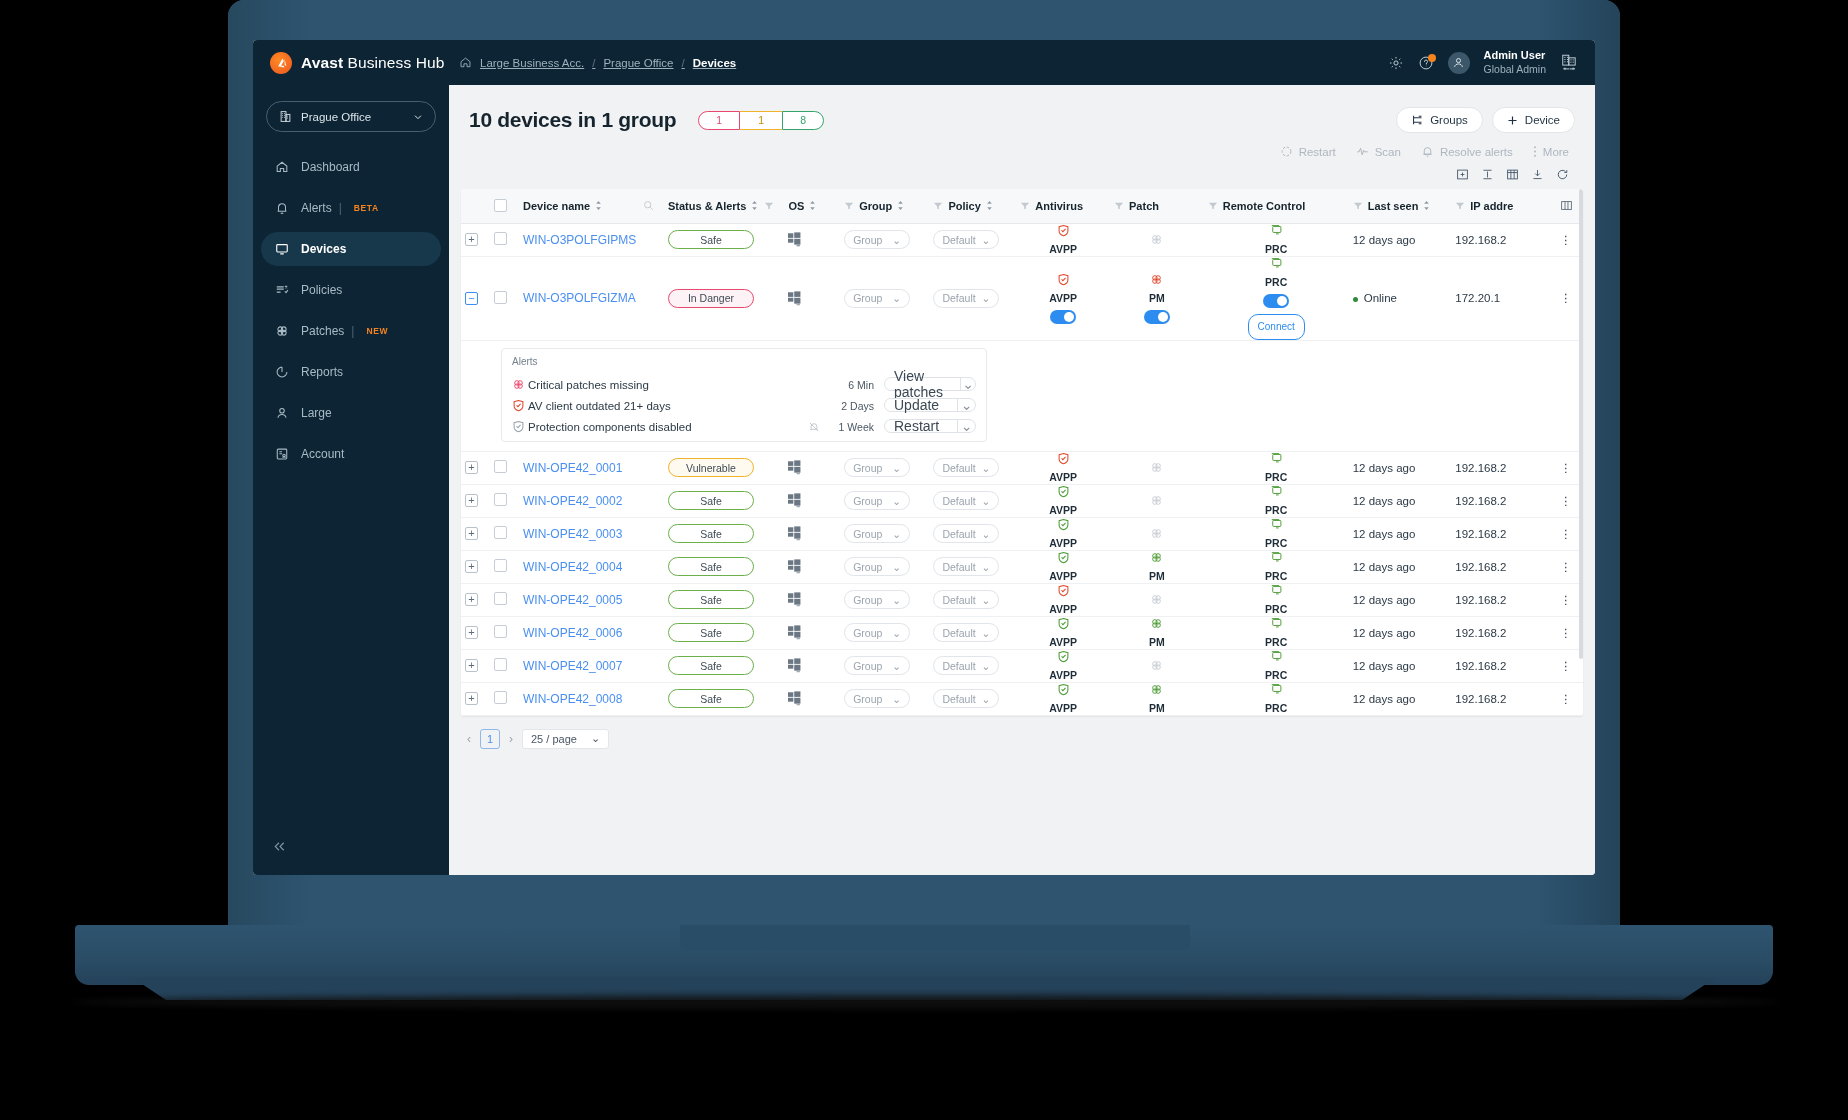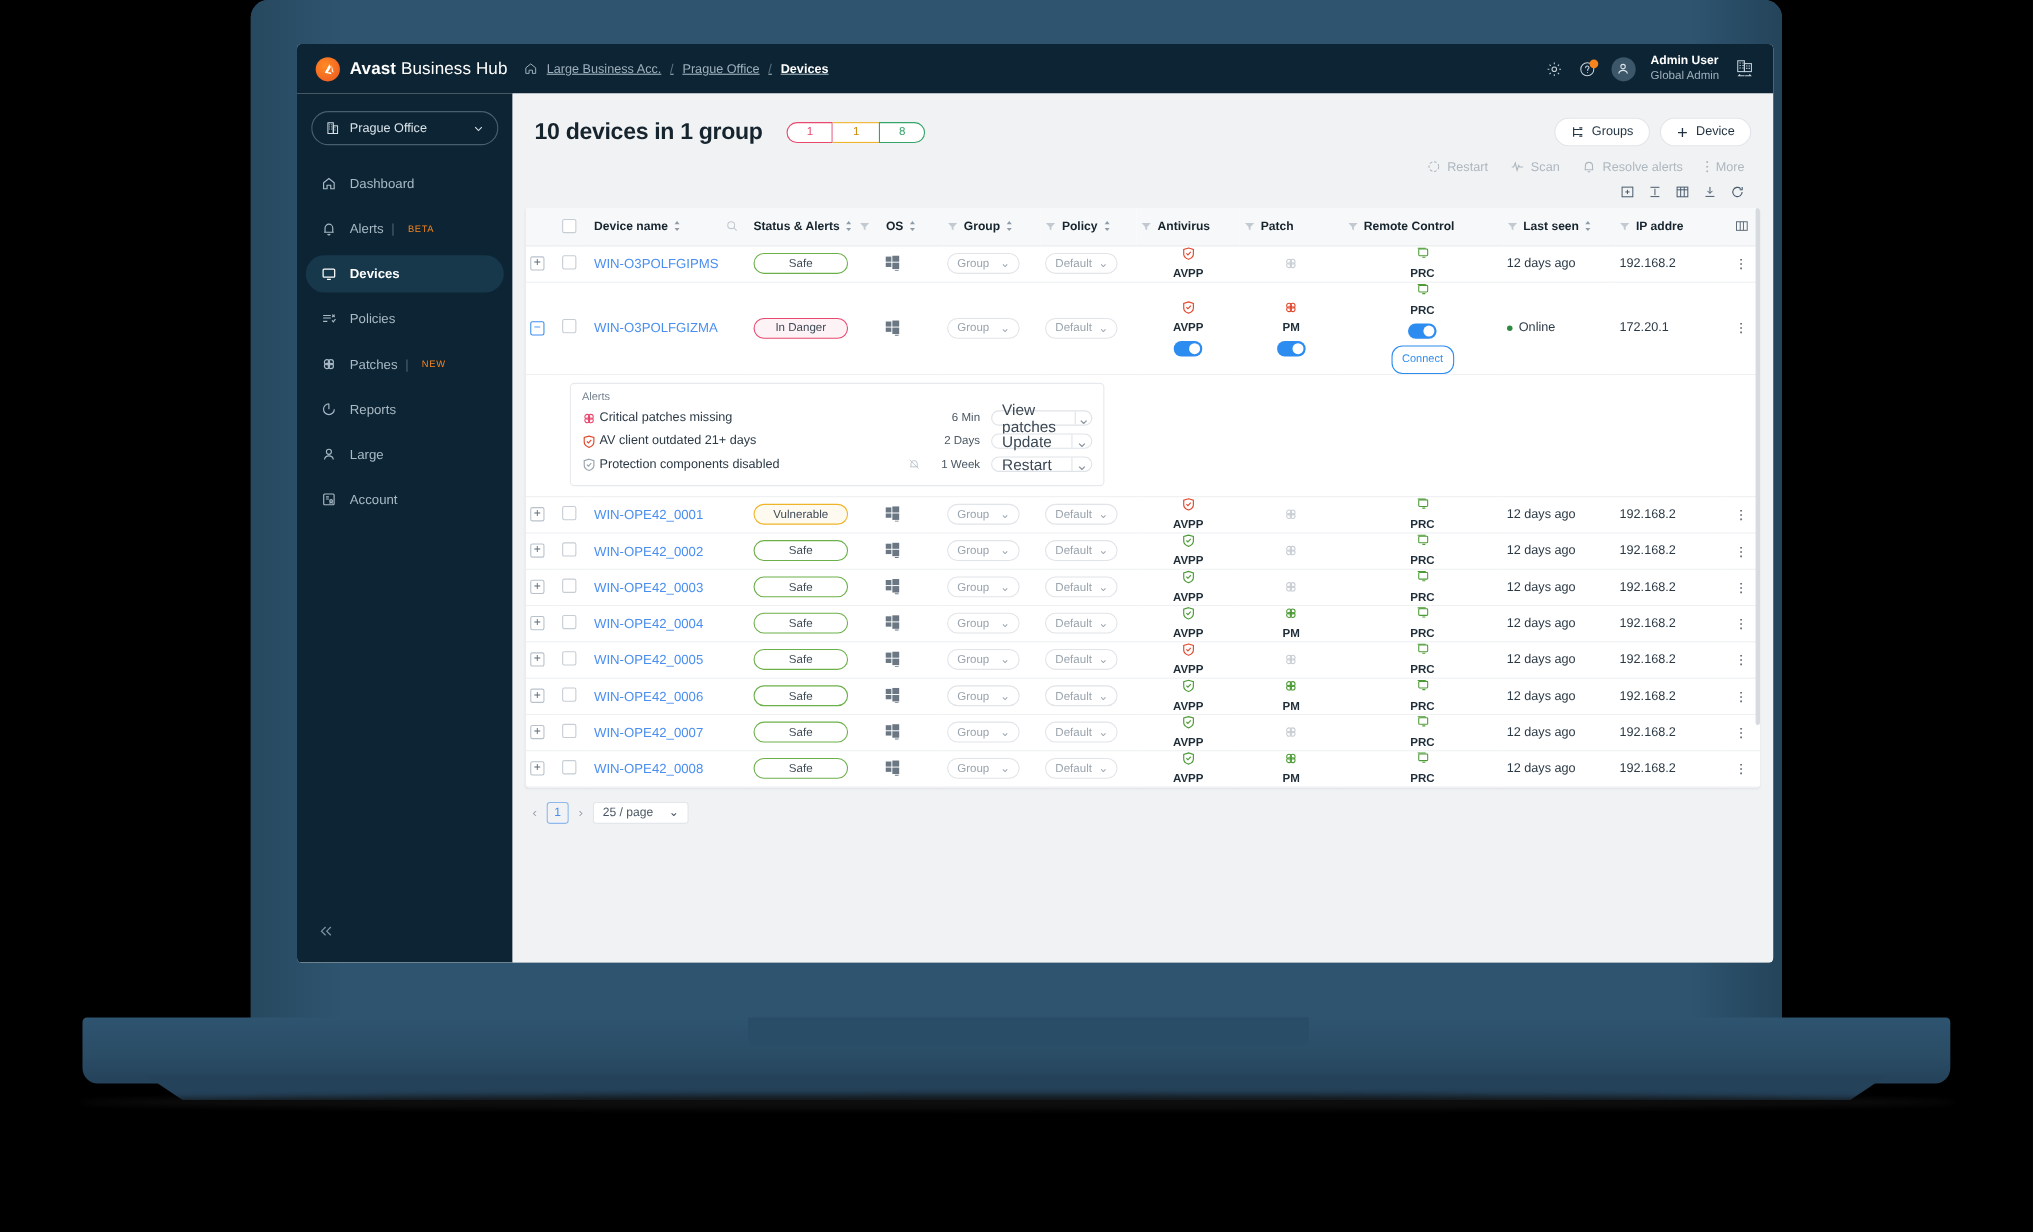--- a/index.html
+++ b/index.html
@@ -19,21 +19,21 @@
     background: #2c506a;
     border-radius: 16px 16px 10px 10px;
   }
   .laptop-lid-inner {
     position: absolute; left: 228px; top: 0px;
     width: 1392px; height: 942px;
     border-radius: 16px 16px 10px 10px;
     background: linear-gradient(90deg,#27495f 0%, #2e5470 6%, #2e5470 94%, #24445a 100%);
   }
   .screen {
-    position: absolute; left: 270px; top: 40px;
+    position: absolute; left: 253px; top: 40px;
     width: 1342px; height: 835px;
     background: #f3f4f6;
     border-radius: 4px;
     overflow: hidden;
   }
   .laptop-base {
     position: absolute; left: 75px; top: 925px;
     width: 1698px; height: 60px;
     background: linear-gradient(180deg,#2e5470 0%, #2b4d66 55%, #24425a 100%);
     border-radius: 4px 4px 14px 14px;
@@ -109,21 +109,21 @@
   .officepick .op-label { flex: 1; }
   .navlist { margin-top: 18px; }
   .navitem {
     height: 34px; margin: 0 8px; border-radius: 17px;
     display: flex; align-items: center; gap: 12px; padding-left: 13px;
     color: #a9bac6; font-size: 12px; margin-bottom: 7px;
   }
   .navitem .nv-ico { width: 15px; display:flex; align-items:center; justify-content:center; }
   .navitem.active { background: #17374b; color: #fff; font-weight: 700; }
   .pipe { color: #4e6373; margin-left: -5px; }
-  .tag { font-size: 8.5px; font-weight: 400; color: #f5841f; letter-spacing: .6px; }
+  .tag { font-size: 8.5px; font-weight: 700; color: #f5841f; letter-spacing: .6px; }
   .collapse {
     position: absolute; left: 18px; bottom: 20px; color: #7e95a4; font-size: 17px;
   }
 
   
   .main {
     position: absolute; left: 196px; top: 45px; width: 1146px; height: 790px;
     background: #f1f2f4; padding: 12px 12px 0 12px;
   }
   .main-head { display: flex; align-items: center; padding: 10px 8px 0 8px; }
@@ -216,21 +216,21 @@
   .onlinedot { width: 5px; height: 5px; border-radius: 50%; background: #2f8a3f; display:inline-block; margin-right:6px;}
   .kebab { color: #8d98a3; font-size: 13px; letter-spacing: 1px; text-align: center; }
 
   
   .alertrow td { padding: 0 0 0 0; border-bottom: 1px solid #eef0f2; }
   .alertpanel {
     margin: 7px 0 9px 36px; width: 486px; border: 1px solid #e7e9ec;
     border-radius: 4px; padding: 7px 10px 8px 10px; background: #fff;
   }
   .alertpanel .ap-title { font-size: 10px; color: #74818d; margin-bottom: 3px; }
-  .alertline { display: flex; align-items: center; height: 21px; font-size: 11.5px; color: #2c3a46; }
+  .alertline { display: flex; align-items: flex-end; height: 21px; font-size: 11.5px; color: #2c3a46; }
   .alertline .al-ico { width: 16px; display: flex; }
   .alertline .al-txt { flex: 1; }
   .alertline .al-mute { color: #b9c1c9; margin-right: 6px; display:flex;}
   .alertline .al-time { font-size: 10.5px; color: #4a5763; width: 48px; text-align: right; margin-right: 10px; }
   .al-action {
     display: inline-flex; align-items: center; width: 92px; height: 14px;
     border: 1px solid #dfe3e7; border-radius: 9px; font-size: 14px; color: #3b4854;
     padding: 0 0 0 9px; justify-content: space-between; background:#fff;
   }
   .al-action .cv { border-left: 1px solid #dfe3e7; width: 18px; text-align: center; color:#8b96a1; height:100%; display:flex; align-items:center; justify-content:center;}

